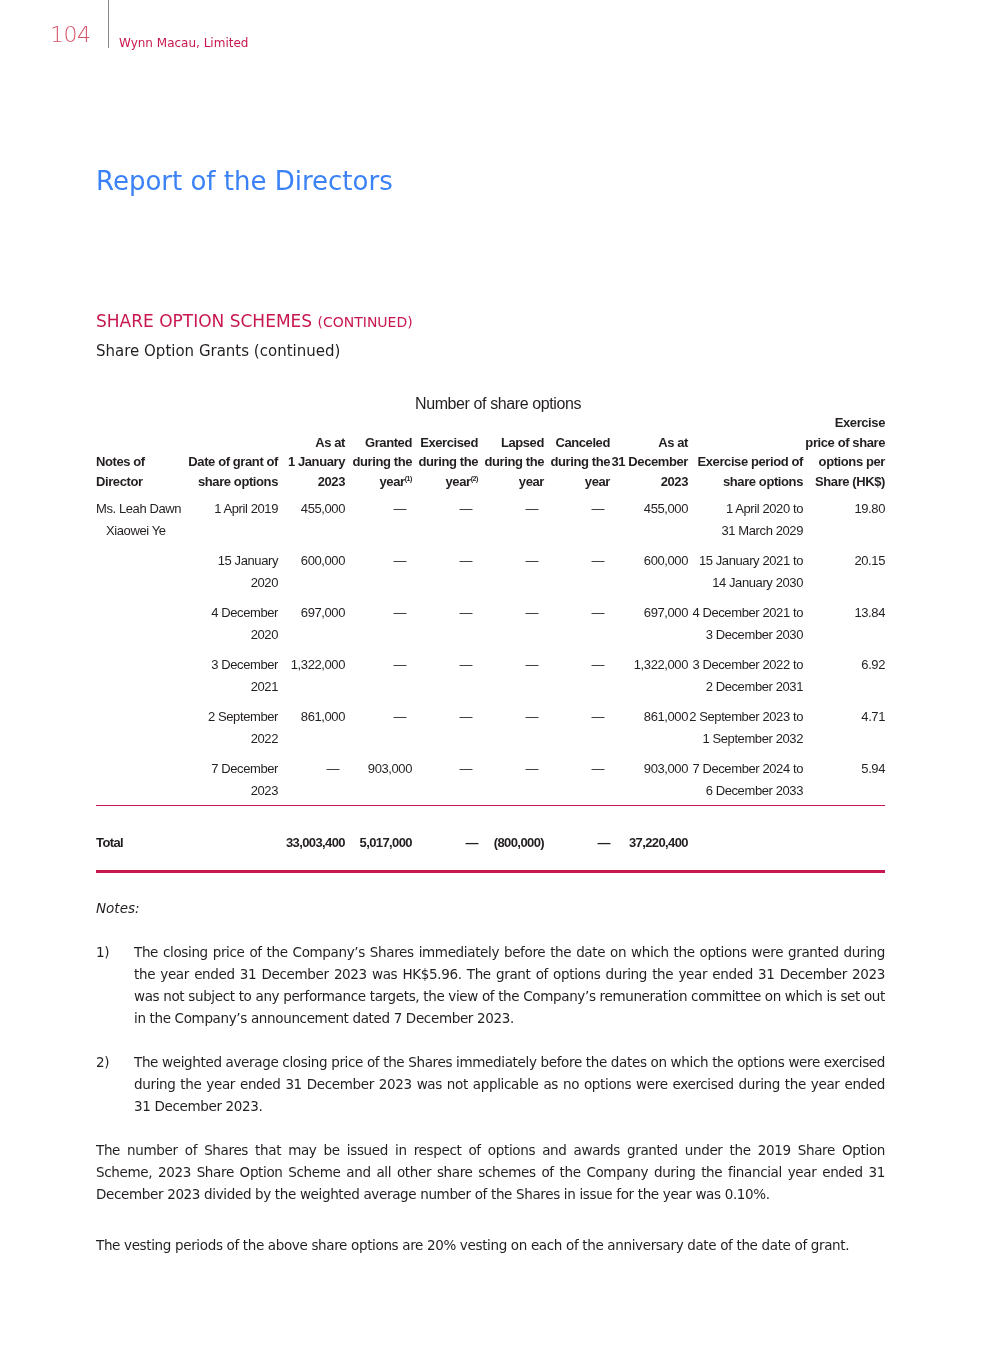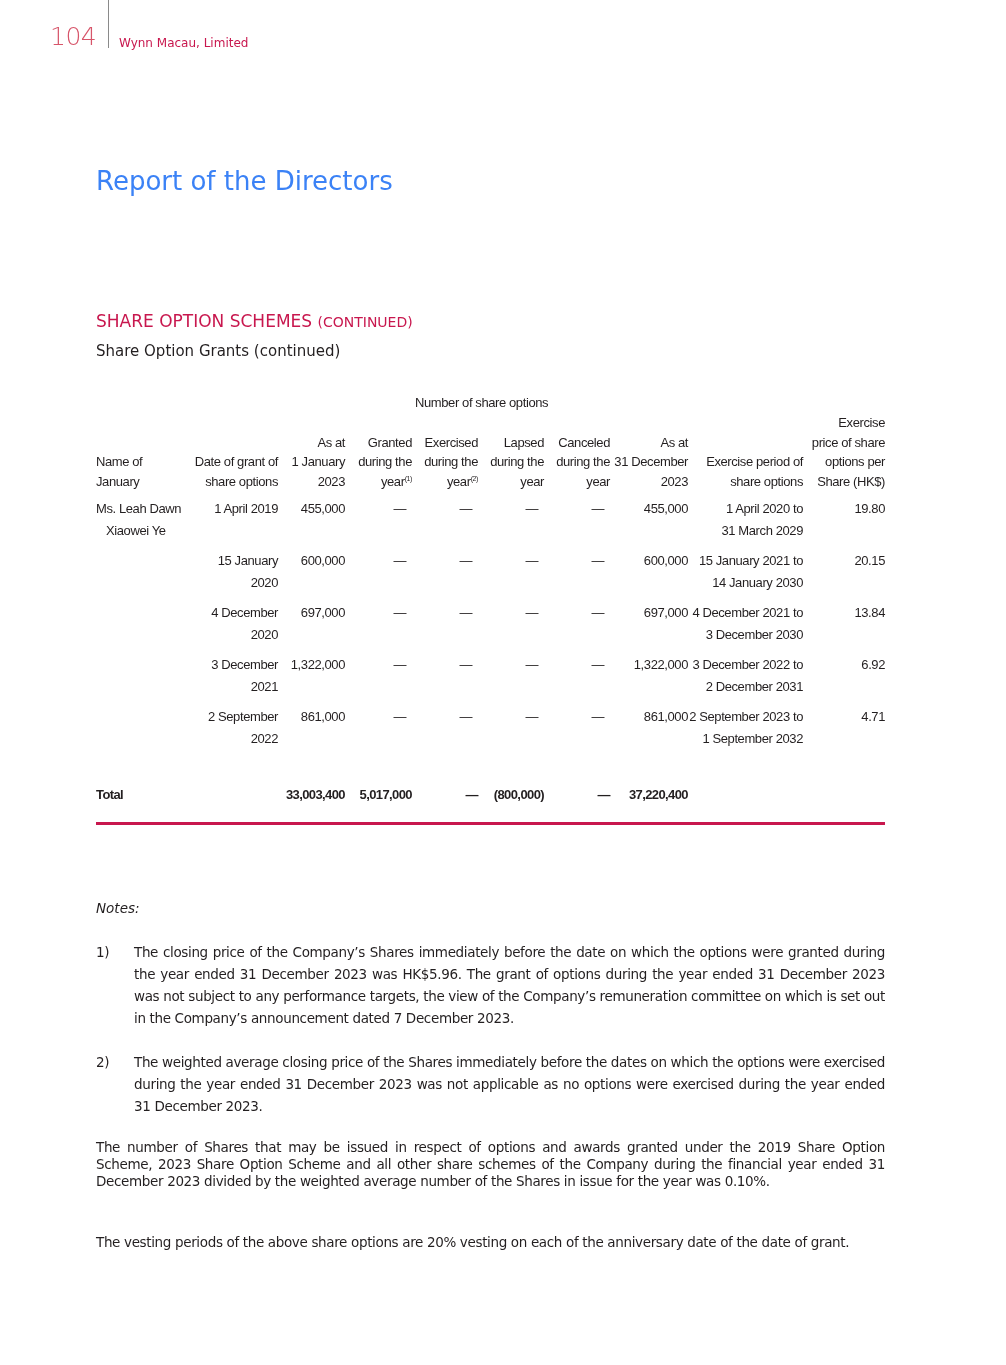--- a/index.html
+++ b/index.html
@@ -1,45 +1,45 @@
 <!DOCTYPE html>
 <html><head>
 <meta charset="utf-8">
 <style>
   html, body { margin: 0; padding: 0; background: #ffffff; }
   body { width: 1006px; height: 1365px; position: relative; overflow: hidden;
          font-family: "Liberation Sans", sans-serif; color: #231f20; }
-  .header-num { position: absolute; left: 50px; top: 22px; font-size: 25px; color: #d7556a; font-family: "DejaVu Sans", sans-serif; font-weight: 300; letter-spacing: -0.5px; }
+  .header-num { position: absolute; left: 50px; top: 22px; font-size: 22px; color: #d7556a; font-family: "DejaVu Sans", sans-serif; font-weight: 300; letter-spacing: -0.5px; }
   .header-rule { position: absolute; left: 108px; top: 0; width: 1px; height: 48px; background: #8a8a8a; }
   .header-co { position: absolute; left: 119px; top: 36px; font-size: 12px; color: #c8174e; font-family: "DejaVu Sans", sans-serif; }
   .title { position: absolute; left: 96px; top: 166px; font-size: 26px; color: #3b82f6; font-family: "DejaVu Sans", sans-serif; font-weight: normal; }
   .section { position: absolute; left: 96px; top: 311px; font-size: 17px; color: #c8174e; font-family: "DejaVu Sans", sans-serif; }
   .section .cont { font-size: 14px; }
   .subsection { position: absolute; left: 96px; top: 342px; font-size: 15px; font-family: "DejaVu Sans", sans-serif; }
   .subsection b { font-weight: normal; }
 
   .tbl-wrap { position: absolute; left: 96px; top: 393px; width: 789px; font-family: "Liberation Sans", sans-serif; font-size: 13px; letter-spacing: -0.4px; }
-  .group-hdr { position: absolute; left: 319px; top: 2px; font-size: 13px; }
+  .group-hdr { position: absolute; left: 319px; top: 2px; font-size: 16px; }
   table { border-collapse: collapse; width: 789px; position: absolute; top: 20px; left: 0; }
-  th { font-weight: normal; vertical-align: bottom; text-align: right; line-height: 19.5px; padding: 0; font-size: 13px; }
+  th { font-weight: bold; vertical-align: bottom; text-align: right; line-height: 19.5px; padding: 0; font-size: 13px; }
   td { vertical-align: top; text-align: right; line-height: 22px; padding: 0; font-size: 13px; }
   td.name, th.name { text-align: left; }
   td.name { line-height: 22px; margin-left: 24px; }
   .dash { padding-right: 6px; }
   tr.data td { padding-bottom: 8px; }
   tr.data.first td { padding-top: 7px; }
   tr.last td { border-bottom: 1px solid #c8174e; padding-bottom: 3px; }
   tr.total td { font-weight: bold; padding-top: 26px; padding-bottom: 16px; border-bottom: 3px solid #c8174e; letter-spacing: -0.6px; }
   sup { font-size: 7px; vertical-align: super; line-height: 0; }
 
   .notes-label { position: absolute; left: 96px; top: 900px; font-size: 13.5px; font-style: italic; font-family: "DejaVu Sans", sans-serif; }
   .note { position: absolute; left: 96px; width: 789px; font-size: 13.5px; line-height: 22px; font-family: "DejaVu Sans", sans-serif; letter-spacing: -0.35px; }
   .note .num { position: absolute; left: 0; top: 0; }
   .note .txt { margin-left: 38px; text-align: justify; }
-  .para { position: absolute; left: 96px; width: 789px; font-size: 13.5px; line-height: 17px; text-align: justify; font-family: "DejaVu Sans", sans-serif; letter-spacing: -0.35px; }
+  .para { position: absolute; left: 96px; width: 789px; font-size: 13.5px; line-height: 22px; text-align: justify; font-family: "DejaVu Sans", sans-serif; letter-spacing: -0.35px; }
 </style>
 </head>
 <body>
 
 <div>
   <span class="header-num">104</span>
   <span class="header-rule"></span>
   <span class="header-co">Wynn Macau, Limited</span>
 </div>
 
@@ -64,21 +64,21 @@
         <col style="width:67px">
         <col style="width:66px">
         <col style="width:66px">
         <col style="width:66px">
         <col style="width:78px">
         <col style="width:115px">
         <col style="width:82px">
     </colgroup>
     <thead>
       <tr>
-        <th class="name"><span>Name of January</span></th>
+        <th class="name"><span>Notes of Director</span></th>
         <th><span>Date of grant of</span><br><span>share options</span></th>
         <th><span>As at</span><br><span>1 January</span><br><span>2023</span></th>
         <th><span>Granted</span><br><span>during the</span><br><span>year</span><sup>(1)</sup></th>
         <th><span>Exercised</span><br><span>during the</span><br><span>year</span><sup>(2)</sup></th>
         <th><span>Lapsed</span><br><span>during the</span><br><span>year</span></th>
         <th><span>Canceled</span><br><span>during the</span><br><span>year</span></th>
         <th><span>As at</span><br><span>31 December</span><br><span>2023</span></th>
         <th><span>Exercise period of</span><br><span>share options</span></th>
         <th><span>Exercise</span><br><span>price of share</span><br><span>options per</span><br><span>Share (HK$)</span></th>
       </tr>
@@ -137,20 +137,32 @@
         <td>2 September 2022</td>
         <td>861,000</td>
         <td class="dash">—</td>
         <td class="dash">—</td>
         <td class="dash">—</td>
         <td class="dash">—</td>
         <td>861,000</td>
         <td><span>2 September 2023 to</span><br><span>1 September 2032</span></td>
         <td>4.71</td>
       </tr>
+      <tr class="data last">
+        <td class="name"></td>
+        <td>7 December 2023</td>
+        <td class="dash">—</td>
+        <td>903,000</td>
+        <td class="dash">—</td>
+        <td class="dash">—</td>
+        <td class="dash">—</td>
+        <td>903,000</td>
+        <td><span>7 December 2024 to</span><br><span>6 December 2033</span></td>
+        <td>5.94</td>
+      </tr>
       <tr class="total">
         <td class="name">Total</td>
         <td></td>
         <td>33,003,400</td>
         <td>5,017,000</td>
         <td>—</td>
         <td>(800,000)</td>
         <td>—</td>
         <td>37,220,400</td>
         <td></td>

